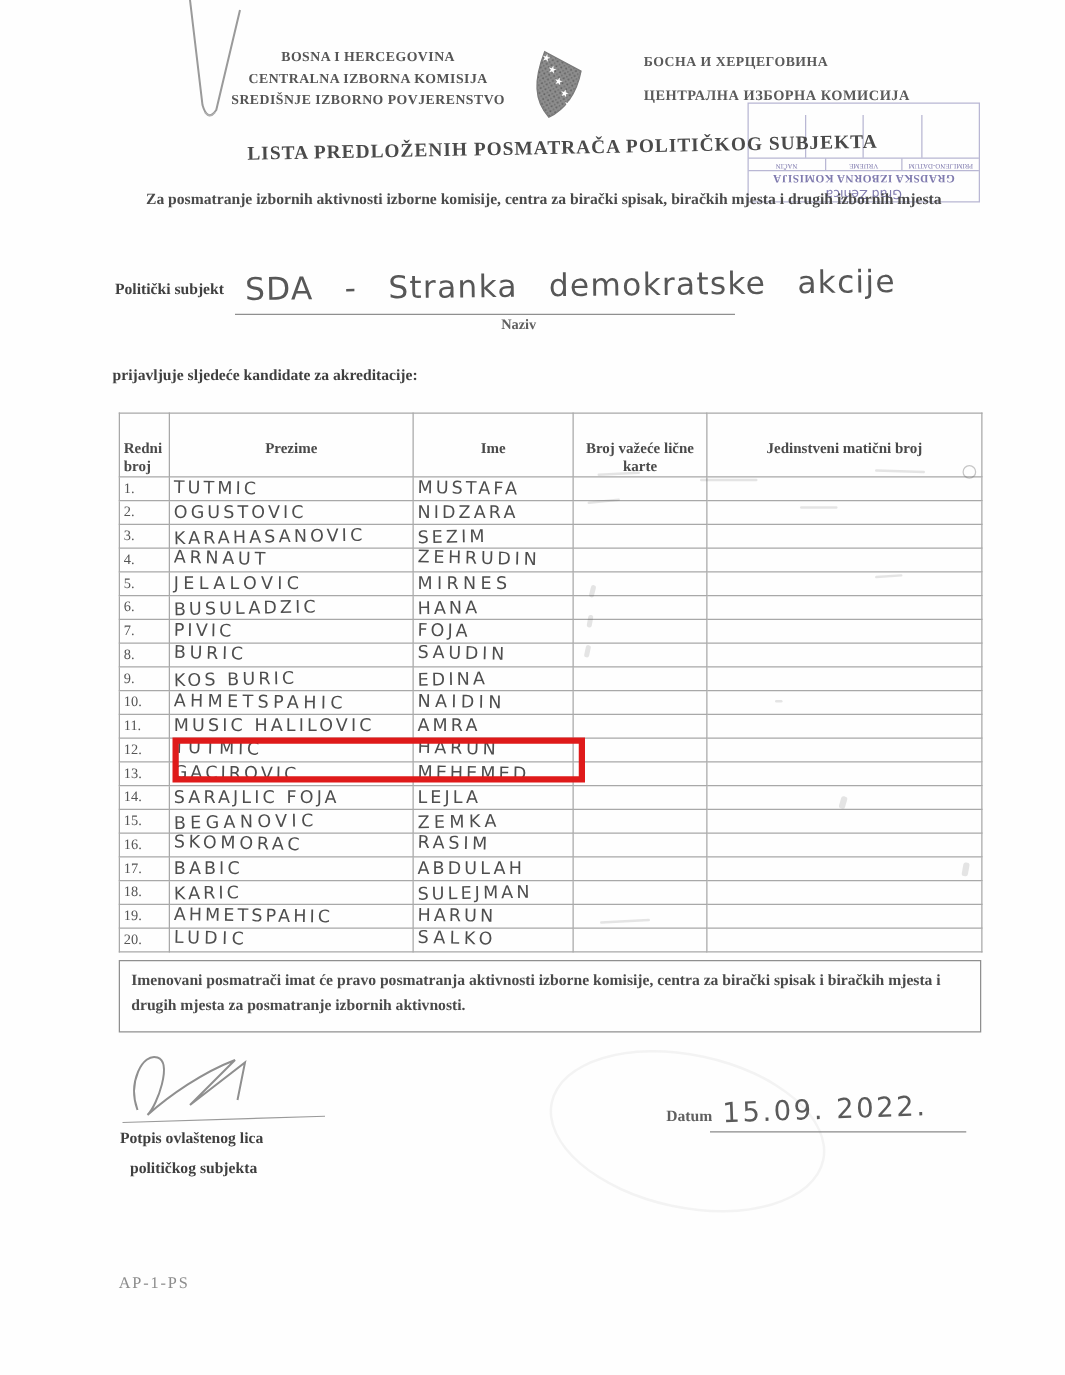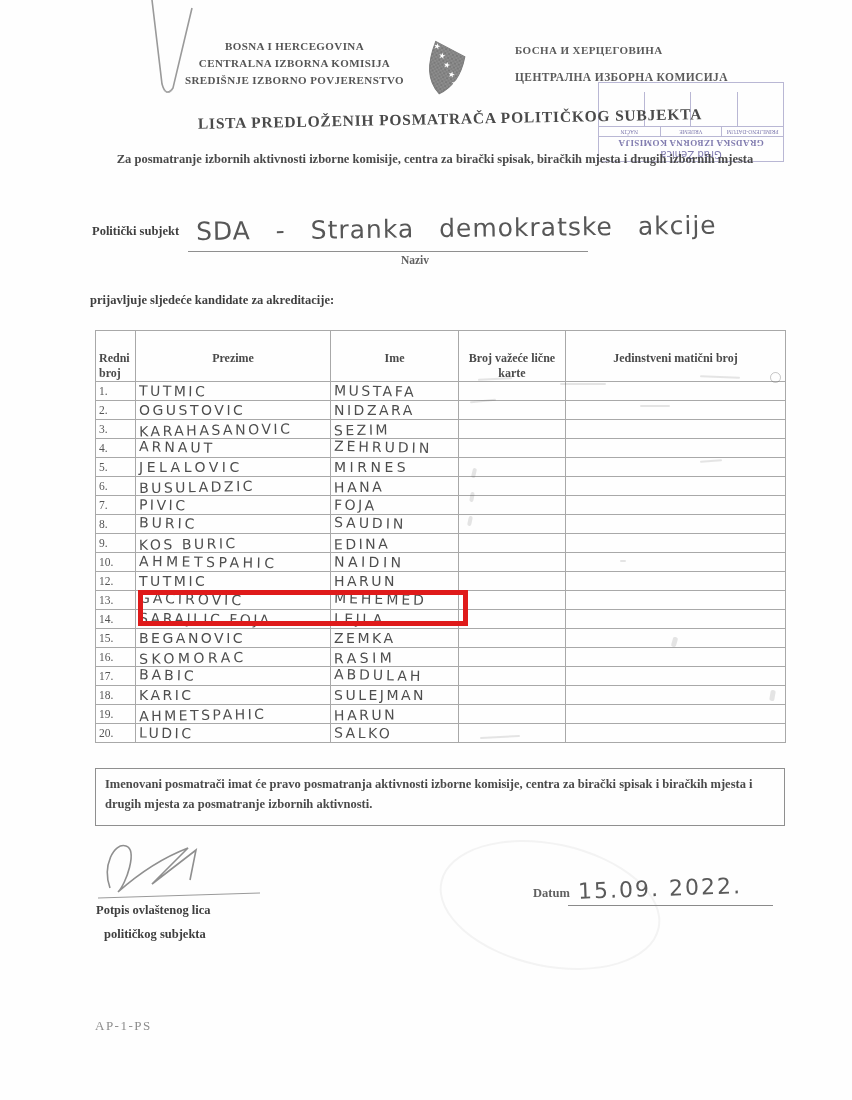--- a/index.html
+++ b/index.html
@@ -222,20 +222,27 @@
           <td class="c-jmb"></td>
         </tr>
         <tr>
           <td class="c-num">10.</td>
           <td class="c-prez"><span class="hand hw">AHMETSPAHIC</span></td>
           <td class="c-ime"><span class="hand hw">NAIDIN</span></td>
           <td class="c-id"></td>
           <td class="c-jmb"></td>
         </tr>
         <tr>
+          <td class="c-num">11.</td>
+          <td class="c-prez"><span class="hand hw">MUSIC HALILOVIC</span></td>
+          <td class="c-ime"><span class="hand hw">AMRA</span></td>
+          <td class="c-id"></td>
+          <td class="c-jmb"></td>
+        </tr>
+        <tr>
           <td class="c-num">12.</td>
           <td class="c-prez"><span class="hand hw">TUTMIC</span></td>
           <td class="c-ime"><span class="hand hw">HARUN</span></td>
           <td class="c-id"></td>
           <td class="c-jmb"></td>
         </tr>
         <tr>
           <td class="c-num">13.</td>
           <td class="c-prez"><span class="hand hw">GACIROVIC</span></td>
           <td class="c-ime"><span class="hand hw">MEHEMED</span></td>

